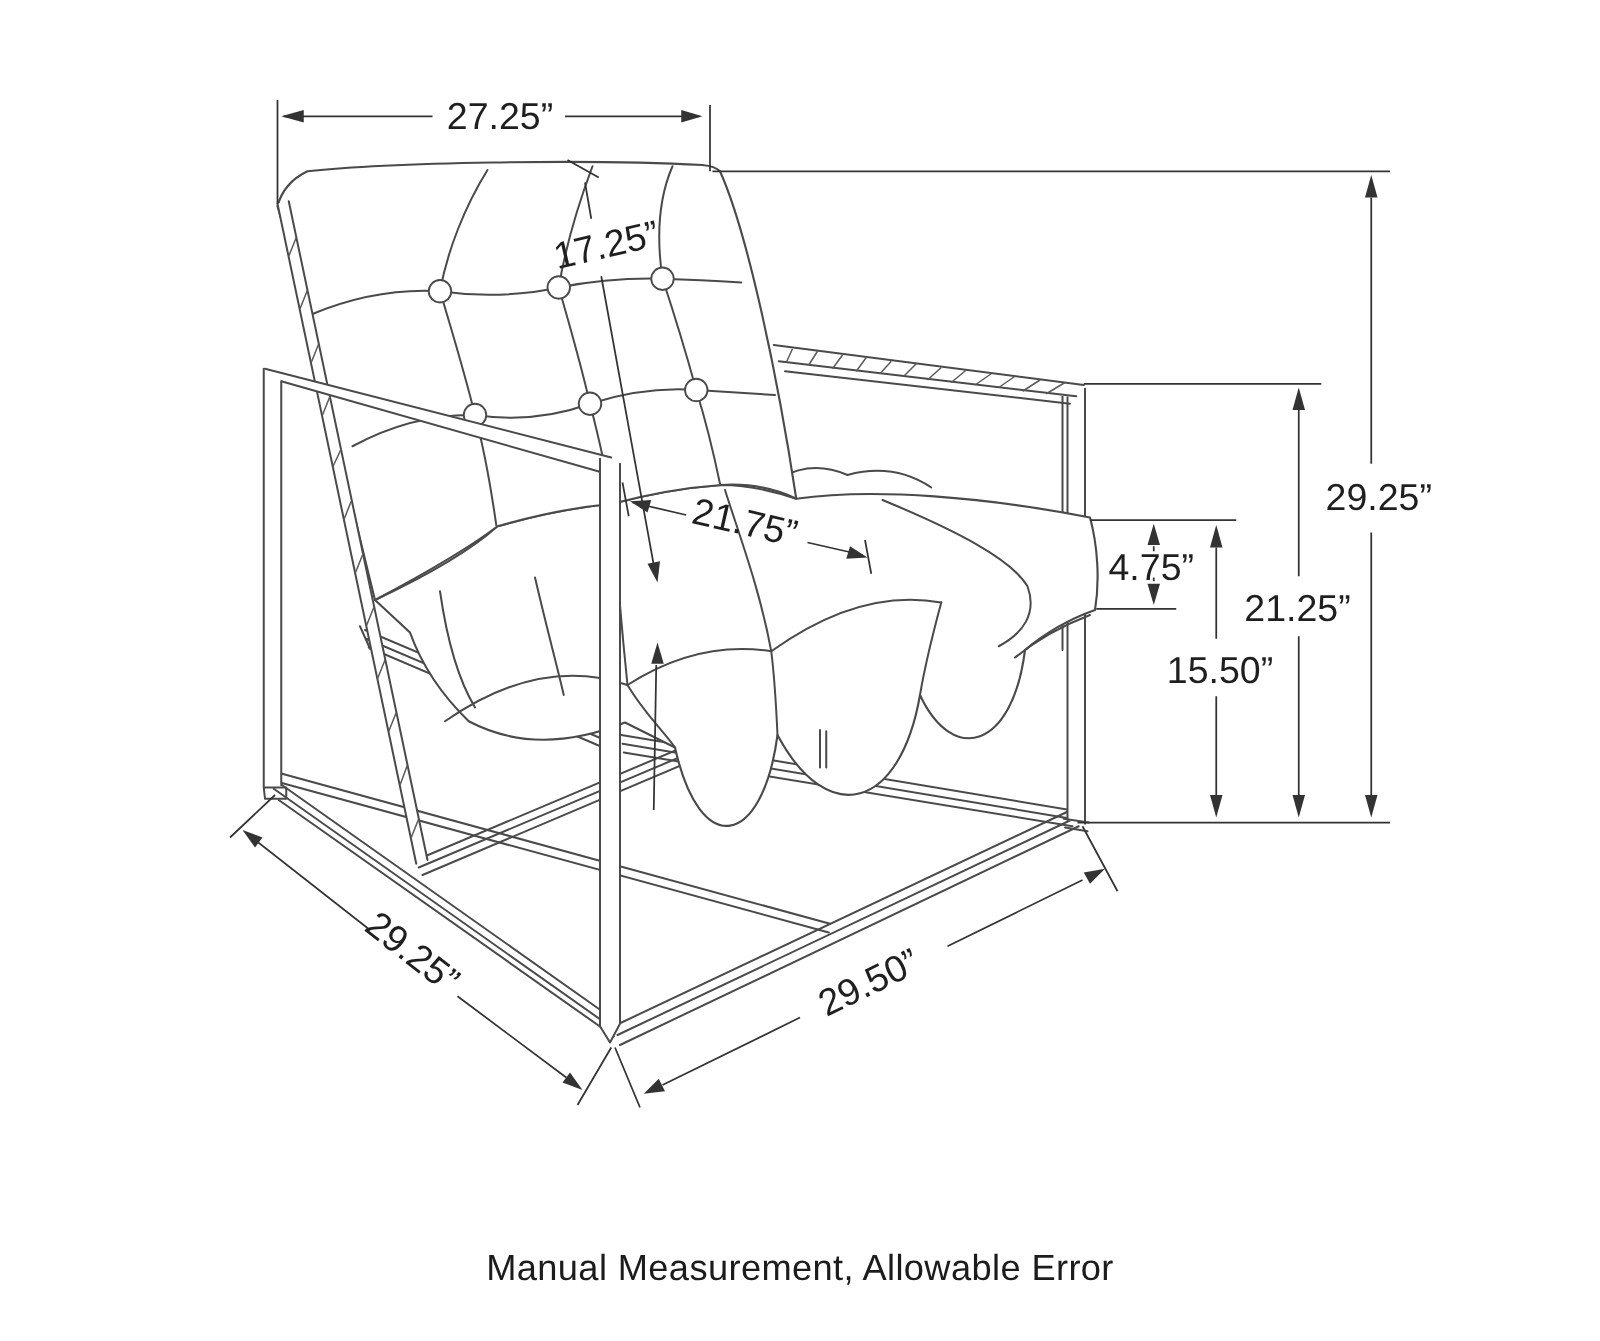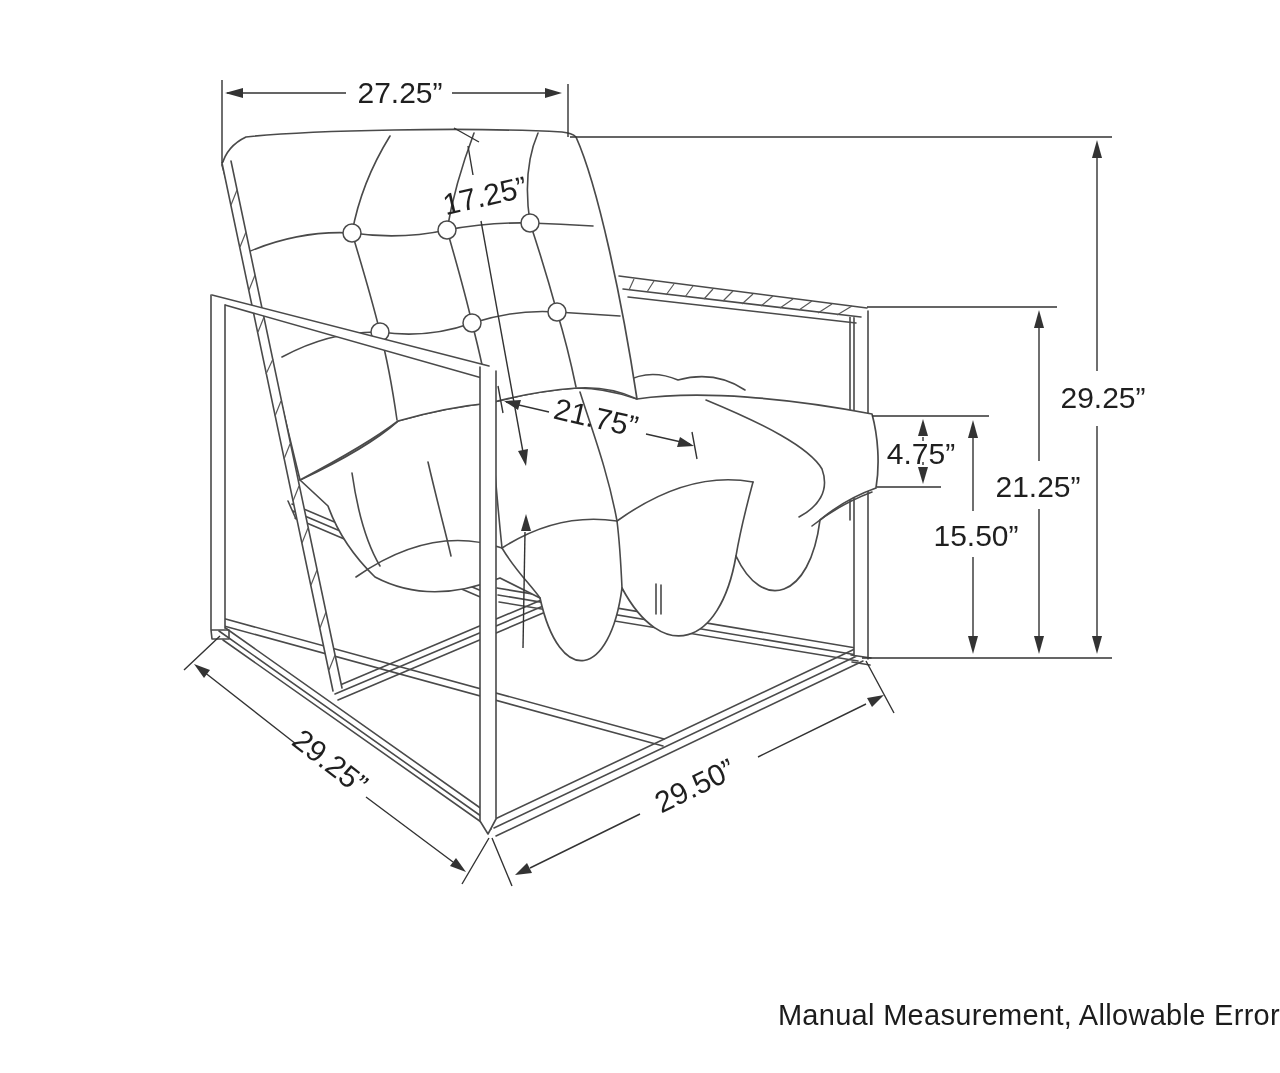--- a/index.html
+++ b/index.html
@@ -7,21 +7,21 @@
   .stage{position:absolute;left:0;top:0;width:1280px;height:909px;}
   svg{position:absolute;left:0;top:0;}
   .chair{stroke:#4a4a4a;stroke-width:1.6;fill:none;stroke-linecap:round;stroke-linejoin:round;}
   .chairfill{stroke:#4a4a4a;stroke-width:1.7;fill:#ffffff;stroke-linejoin:round;}
   .whitefill{fill:#ffffff;stroke:none;}
   .hatch{stroke:#5a5a5a;stroke-width:1.2;fill:none;}
   .dim{stroke:#333333;stroke-width:1.4;fill:none;stroke-linecap:butt;}
   .ah{fill:#333333;stroke:none;}
   .dimtext{font-family:"Liberation Sans",sans-serif;font-size:30px;fill:#1f1f1f;text-anchor:middle;}
   .btn{fill:#ffffff;stroke:#4a4a4a;stroke-width:1.5;}
-  .caption{position:absolute;left:0;top:999px;width:1280px;text-align:right;font-size:29px;color:#1c1c1c;letter-spacing:0.3px;}
+  .caption{position:absolute;left:0;top:999px;width:1280px;text-align:center;font-size:29px;color:#1c1c1c;letter-spacing:0.3px;}
 </style>
 </head>
 <body>
 
 <div class="stage">
 <svg width="1280" height="1073" viewBox="0 0 1280 1073">
 
   <g>
 
     <g>

